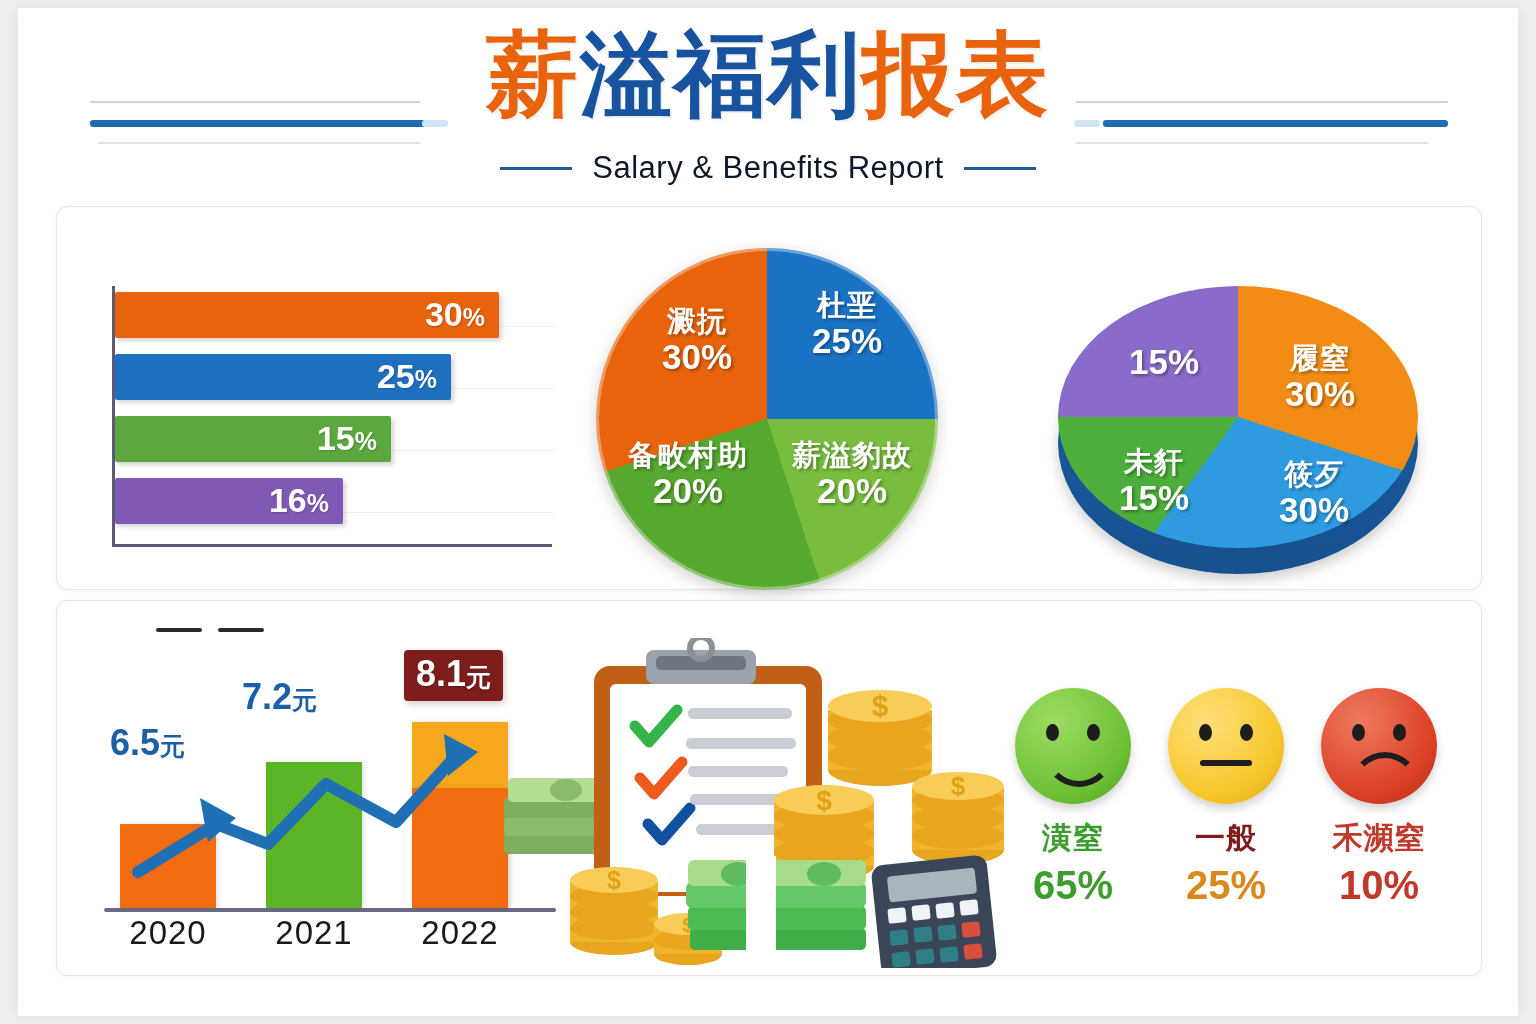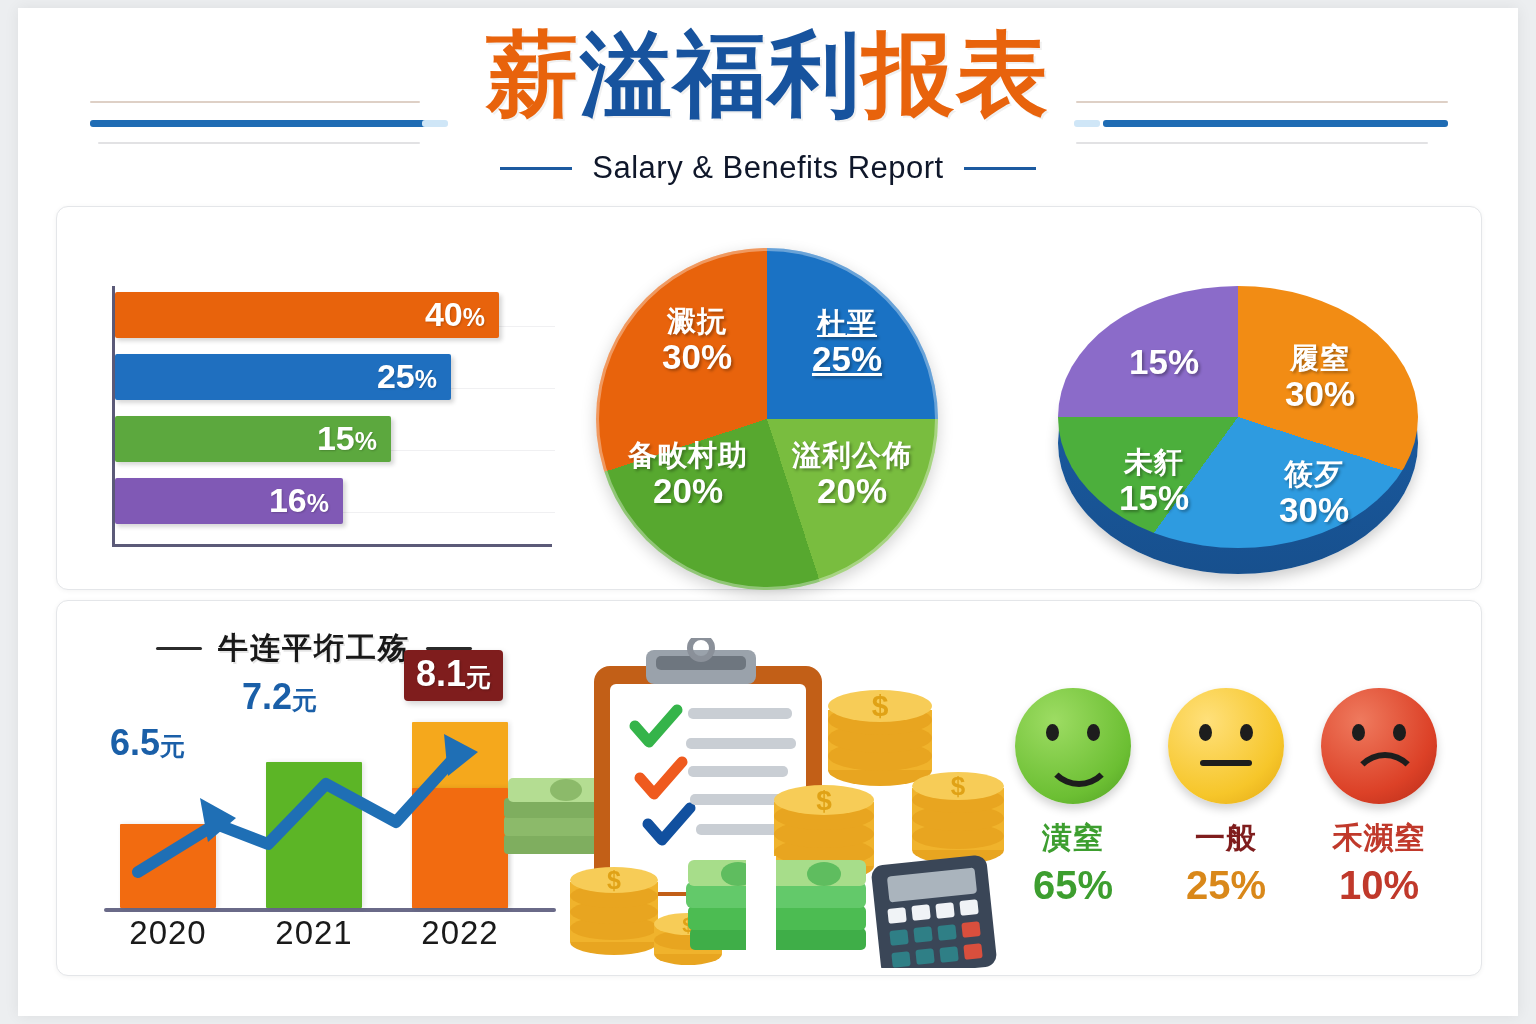--- a/index.html
+++ b/index.html
@@ -194,21 +194,21 @@
   <div id="barchart">
     <div class="gridline" style="top:48px;"></div>
     <div class="gridline" style="top:110px;"></div>
     <div class="gridline" style="top:172px;"></div>
     <div class="gridline" style="top:234px;"></div>
     <div class="axis-v"></div>
     <div class="axis-h"></div>
 
     <div class="bar-row" style="top:14px;">
       <div class="bar" style="width:384px;background:#e8630c;">
-        <div class="bar-lbl"><span>40</span><span class="pc">%</span></div>
+        <div class="bar-lbl"><span>30</span><span class="pc">%</span></div>
       </div>
     </div>
     <div class="bar-row" style="top:76px;">
       <div class="bar" style="width:336px;background:#1f6fbf;">
         <div class="bar-lbl"><span>25</span><span class="pc">%</span></div>
       </div>
     </div>
     <div class="bar-row" style="top:138px;">
       <div class="bar" style="width:276px;background:#5ca83e;">
         <div class="bar-lbl"><span>15</span><span class="pc">%</span></div>
@@ -221,26 +221,26 @@
     </div>
   </div>
 
   <div id="piecenter">
     <div class="pie-flat" style="background:conic-gradient(
             #1a72c4 0deg 90deg,
             #79bd3f 90deg 162deg,
             #57a82f 162deg 252deg,
             #e8630c 252deg 360deg);"></div>
 
-    <div class="pie-lab" style="left:186px;top:60px;width:130px;text-decoration:underline;">
+    <div class="pie-lab" style="left:186px;top:42px;width:130px;">
       <span class="nm">杜垩</span>
       <span class="vl">25%</span>
     </div>
     <div class="pie-lab" style="left:172px;top:192px;width:168px;">
-      <span class="nm">溢利公佈</span>
+      <span class="nm">薪溢豹故</span>
       <span class="vl">20%</span>
     </div>
     <div class="pie-lab" style="left:8px;top:192px;width:168px;">
       <span class="nm">备畋村助</span>
       <span class="vl">20%</span>
     </div>
     <div class="pie-lab" style="left:36px;top:58px;width:130px;">
       <span class="nm">澱抏</span>
       <span class="vl">30%</span>
     </div>
@@ -269,21 +269,20 @@
     </div>
     <div class="pie3d-lab only" style="left:40px;top:56px;width:132px;">
       <span class="vl">15%</span>
     </div>
   </div>
 
   <div class="panel" id="panel-bot"></div>
 
   <div class="sec-title" style="left:138px;top:620px;">
     <div class="sec-dash" style="background:#2b2b2b;"></div>
-    <div class="txt">牛连平垳工殇</div>
     <div class="sec-dash" style="background:#2b2b2b;"></div>
   </div>
 
   <div id="colchart">
     <div class="col-base"></div>
 
     <div class="col" style="left:24px;height:84px;background:#f26b10;"></div>
     <div class="col" style="left:170px;height:146px;background:#5cb526;"></div>
     <div class="col" style="left:316px;height:186px;background:#f5a81c;"></div>
     <div class="col" style="left:316px;height:120px;background:#f26b10;"></div>

